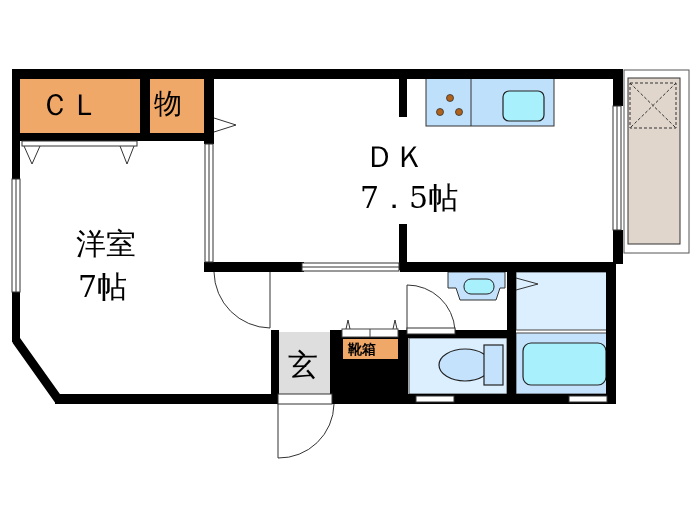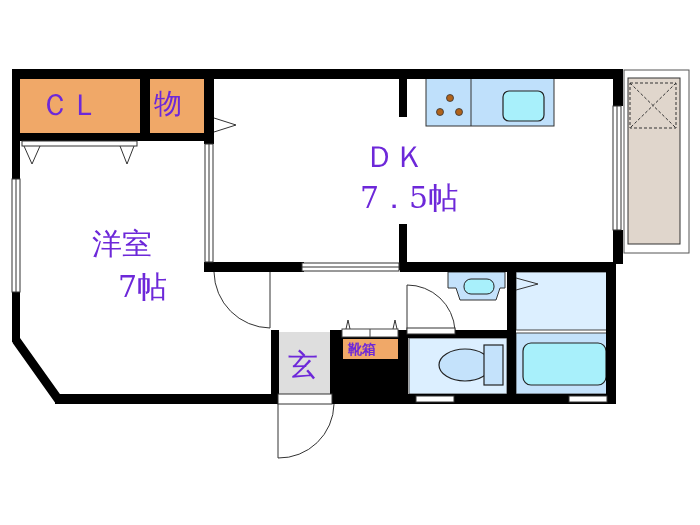--- a/index.html
+++ b/index.html
@@ -1,19 +1,19 @@
 <!DOCTYPE html>
 <html><head>
 <meta charset="utf-8">
 <style>
   html, body { margin: 0; padding: 0; background: #ffffff; }
   body { width: 700px; height: 525px; position: relative; overflow: hidden;
          font-family: "DejaVu Serif", "Liberation Serif", serif; }
   svg { position: absolute; left: 0; top: 0; }
-  .lbl { position: absolute; color: #6d28d9; line-height: 1; white-space: nowrap; }
+  .lbl { position: absolute; color: #000000; line-height: 1; white-space: nowrap; }
 </style>
 </head>
 <body>
 
 <svg width="700" height="525" viewBox="0 0 700 525">
 
   <g>
     <rect x="624" y="70" width="65" height="183" fill="#ffffff" stroke="#555" stroke-width="1"></rect>
     <rect x="628" y="78" width="52" height="166" fill="#e0d6cc" stroke="#333" stroke-width="1"></rect>
     <rect x="630" y="83" width="46" height="45" fill="none" stroke="#333" stroke-width="1" stroke-dasharray="3,2"></rect>
@@ -112,18 +112,18 @@
     <path d="M270,272 L270,328 A57,57 0 0 1 214,272"></path>
     <path d="M407,285 L407,330 L455,330 A48,48 0 0 0 407,285"></path>
     <path d="M278,404 L278,458 A55,55 0 0 0 334,404"></path>
     <rect x="278" y="394" width="54" height="10" fill="#fff"></rect>
     <rect x="407" y="328" width="48" height="6" fill="#fff"></rect>
   </g>
 </svg>
 
 <div class="lbl" style="left:40px; top:90px; font-size:30px;">ＣＬ</div>
 <div class="lbl" style="left:154px; top:90px; font-size:28px;">物</div>
-<div class="lbl" style="left:76px; top:229px; font-size:30px;margin-left:16px;">洋室</div>
-<div class="lbl" style="left:78px; top:272px; font-size:30px;margin-left:40px;">7帖</div>
+<div class="lbl" style="left:76px; top:229px; font-size:30px;">洋室</div>
+<div class="lbl" style="left:78px; top:272px; font-size:30px;">7帖</div>
 <div class="lbl" style="left:365px; top:142px; font-size:30px;">ＤＫ</div>
 <div class="lbl" style="left:360px; top:183px; font-size:30px;">7．5帖</div>
 <div class="lbl" style="left:288px; top:350px; font-size:30px;">玄</div>
 <div class="lbl" style="left:348px; top:342px; font-size:14px;font-weight:bold;">靴箱</div>
 
 </body></html>

